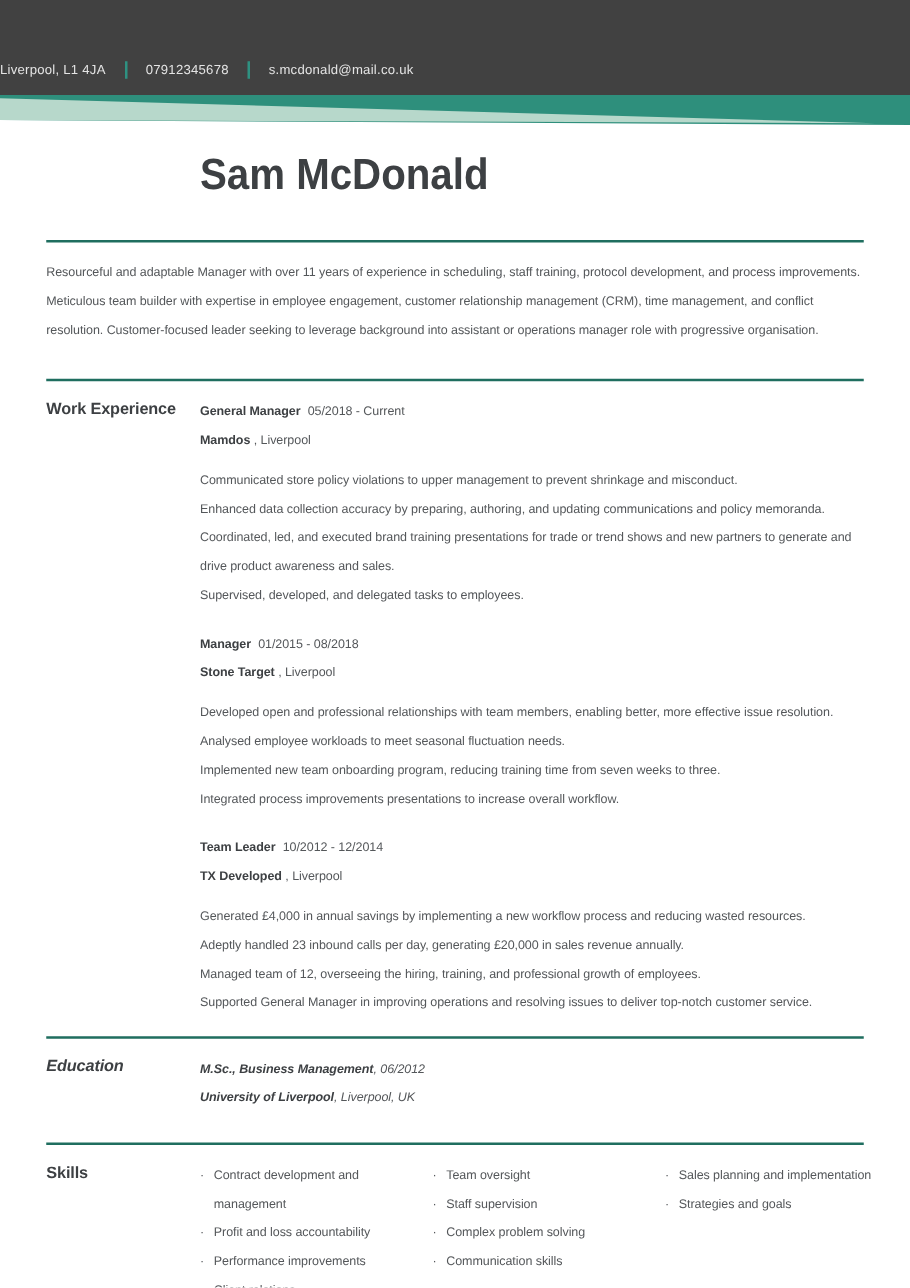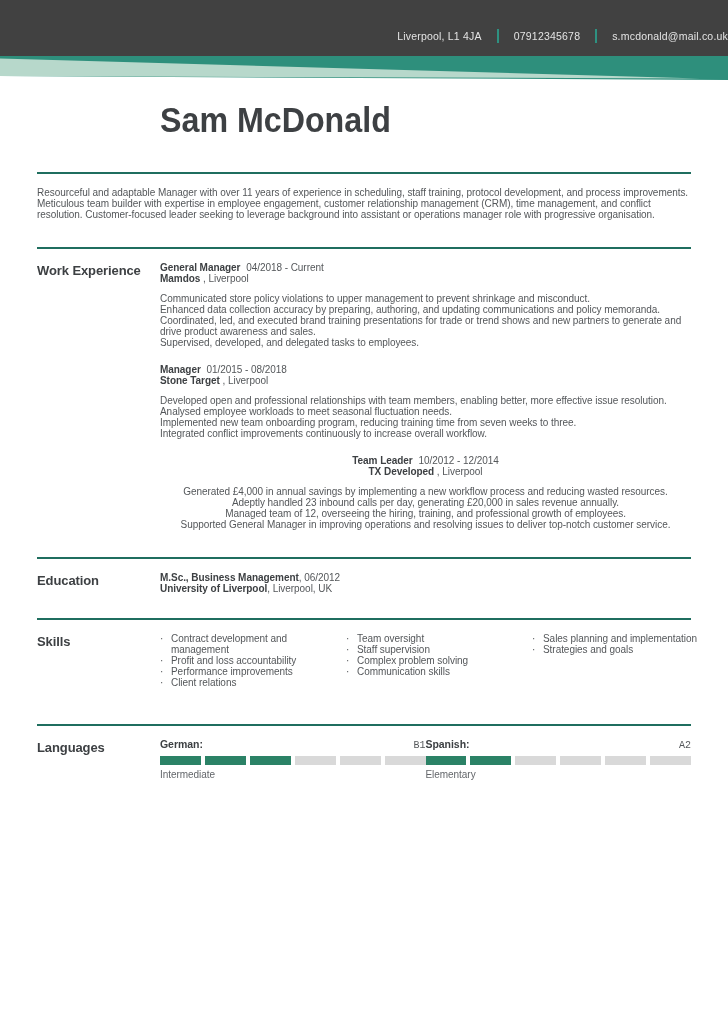--- a/index.html
+++ b/index.html
@@ -6,50 +6,50 @@
     --header-bg:#414141; --band-teal:#2e8f7c; --band-mint:#b7d8cb;
     --divider-green:#1f6e5f; --heading-text:#3d4043; --body-text:#54575a;
     --muted-text:#63666a; --contact-text:#e4e4e4; --separator-teal:#2e9181;
     --bar-filled:#2b8266; --bar-empty:#d9d9d9; --page-bg:#ffffff;
   }
   *{margin:0;padding:0;box-sizing:border-box;}
   html,body{width:728px;height:1030px;overflow:hidden;}
   body{background:var(--page-bg);font-family:"Liberation Sans",sans-serif;position:relative;}
 
   
-  .top-header{height:56px;background:var(--header-bg);display:flex;align-items:flex-end;justify-content:flex-end;}
+  .top-header{height:76px;background:var(--header-bg);display:flex;align-items:flex-end;justify-content:flex-start;}
   .contact-row{display:flex;align-items:center;margin-bottom:13px;}
   .contact-item{font-size:10.5px;color:var(--contact-text);letter-spacing:.2px;}
   .contact-sep{width:2px;height:14px;background:var(--separator-teal);margin:0 15px;}
 
   
   .banner{height:26px;position:relative;}
   .banner svg{position:absolute;top:0;left:0;display:block;}
 
   
   .name-row{height:90px;padding:18px 0 0 160px;}
   .name{display:inline-block;font-size:35px;font-weight:bold;color:var(--heading-text);
         transform:scaleX(.92);transform-origin:left;white-space:nowrap;}
 
   
   .content{margin:0 37px;width:654px;}
   .section{display:flex;border-top:2px solid var(--divider-green);padding-top:13px;}
   .section-label{width:123px;flex-shrink:0;font-size:13px;font-weight:bold;color:var(--heading-text);
                  line-height:1.2;letter-spacing:-.1px;padding-top:1px;}
-  .section-body{flex:1;font-size:10px;color:var(--body-text);line-height:11px;letter-spacing:-.05px;}
+  .section-body{flex:1;font-size:10px;color:var(--body-text);line-height:23px;letter-spacing:-.05px;}
 
   .sec-summary{padding-bottom:27px;}
   .sec-work{padding-bottom:15px;}
-  .sec-education{padding-bottom:24px;}
+  .sec-education{padding-bottom:24px;font-style:italic;}
   .sec-skills{padding-bottom:36px;}
   .sec-languages{padding-bottom:30px;}
 
   .b{font-weight:bold;color:var(--heading-text);}
   .job{margin-bottom:16px;}
-  .job:last-child{margin-bottom:12px;text-align:center;}
+  .job:last-child{margin-bottom:0;}
   .job-title-line .job-dates{margin-left:3px;}
   .highlights{margin-top:9px;}
 
   
   .skills-cols{display:flex;gap:14px;}
   .skill-col{width:172px;}
   .skill-col:last-child{flex:1;}
   .skill-item{display:flex;}
   .bullet{width:11px;flex-shrink:0;text-align:left;color:var(--body-text);}
 
@@ -96,21 +96,21 @@
     </div>
   </section>
 
   <section class="section sec-work">
     <div class="section-label">Work Experience</div>
     <div class="section-body">
 
       <article class="job">
         <div class="job-title-line">
           <span class="b">General Manager</span>
-          <span class="job-dates">04/2018 - Current</span>
+          <span class="job-dates">05/2018 - Current</span>
         </div>
         <div class="job-company-line">
           <span class="b">Mamdos</span>
           <span>, Liverpool</span>
         </div>
         <div class="highlights">
             <div class="hl">Communicated store policy violations to upper management to prevent shrinkage and misconduct.</div>
             <div class="hl">Enhanced data collection accuracy by preparing, authoring, and updating communications and policy memoranda.</div>
             <div class="hl">Coordinated, led, and executed brand training presentations for trade or trend shows and new partners to generate and drive product awareness and sales.</div>
             <div class="hl">Supervised, developed, and delegated tasks to employees.</div>
@@ -123,21 +123,21 @@
           <span class="job-dates">01/2015 - 08/2018</span>
         </div>
         <div class="job-company-line">
           <span class="b">Stone Target</span>
           <span>, Liverpool</span>
         </div>
         <div class="highlights">
             <div class="hl">Developed open and professional relationships with team members, enabling better, more effective issue resolution.</div>
             <div class="hl">Analysed employee workloads to meet seasonal fluctuation needs.</div>
             <div class="hl">Implemented new team onboarding program, reducing training time from seven weeks to three.</div>
-            <div class="hl">Integrated conflict improvements continuously to increase overall workflow.</div>
+            <div class="hl">Integrated process improvements presentations to increase overall workflow.</div>
           </div>
       </article>
 
       <article class="job">
         <div class="job-title-line">
           <span class="b">Team Leader</span>
           <span class="job-dates">10/2012 - 12/2014</span>
         </div>
         <div class="job-company-line">
           <span class="b">TX Developed</span>

